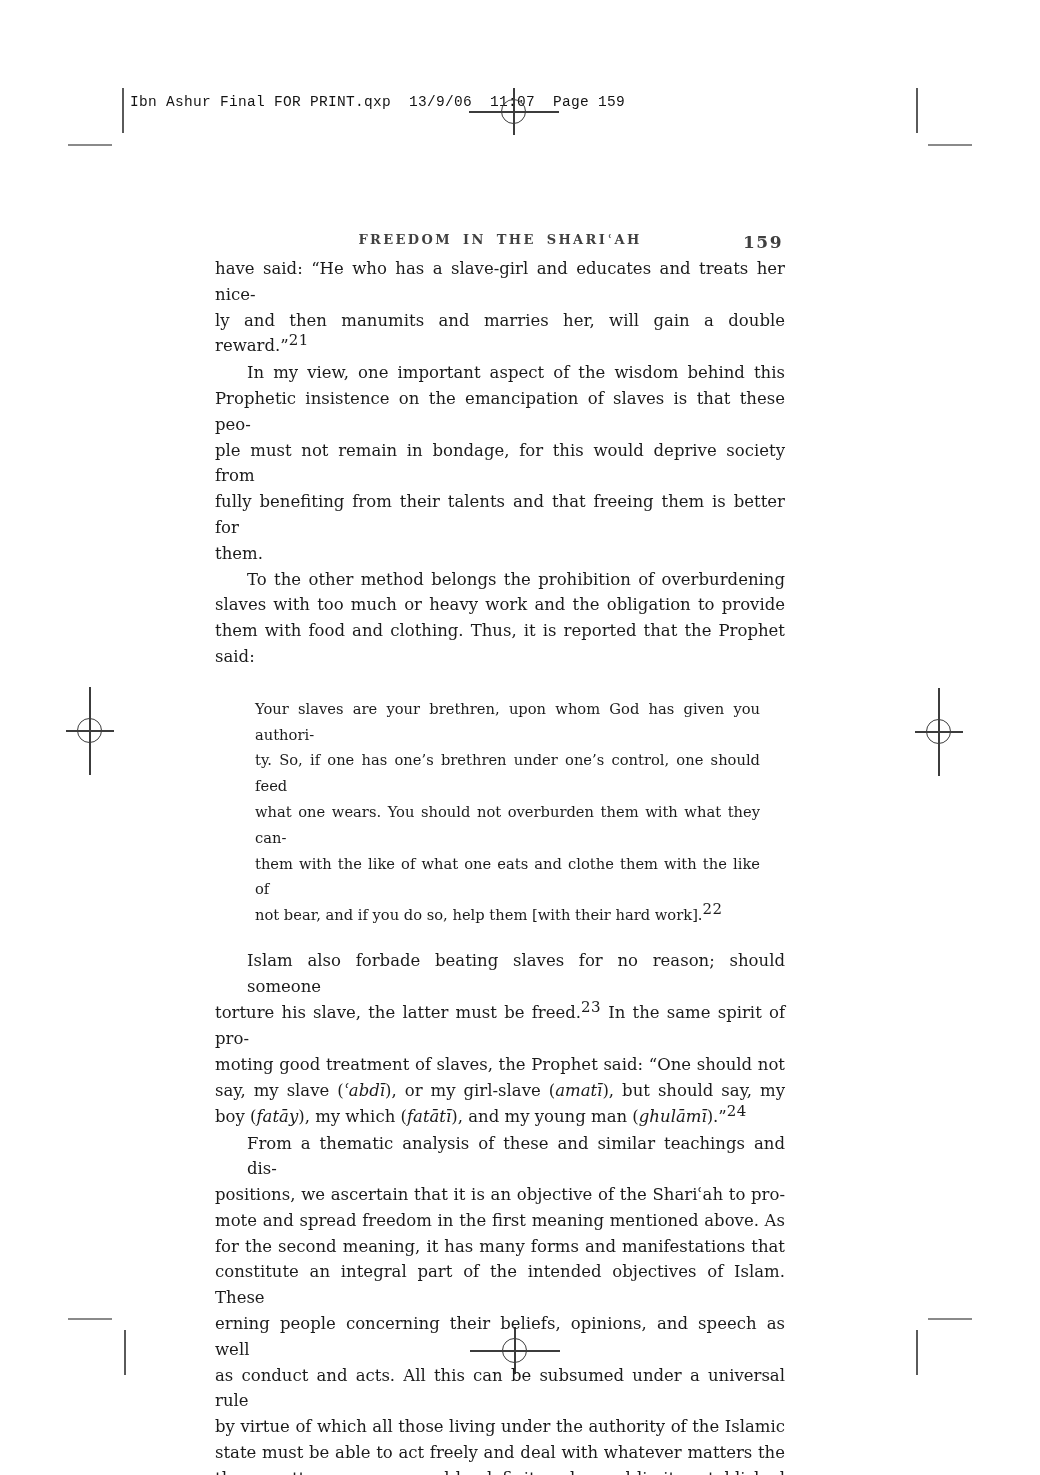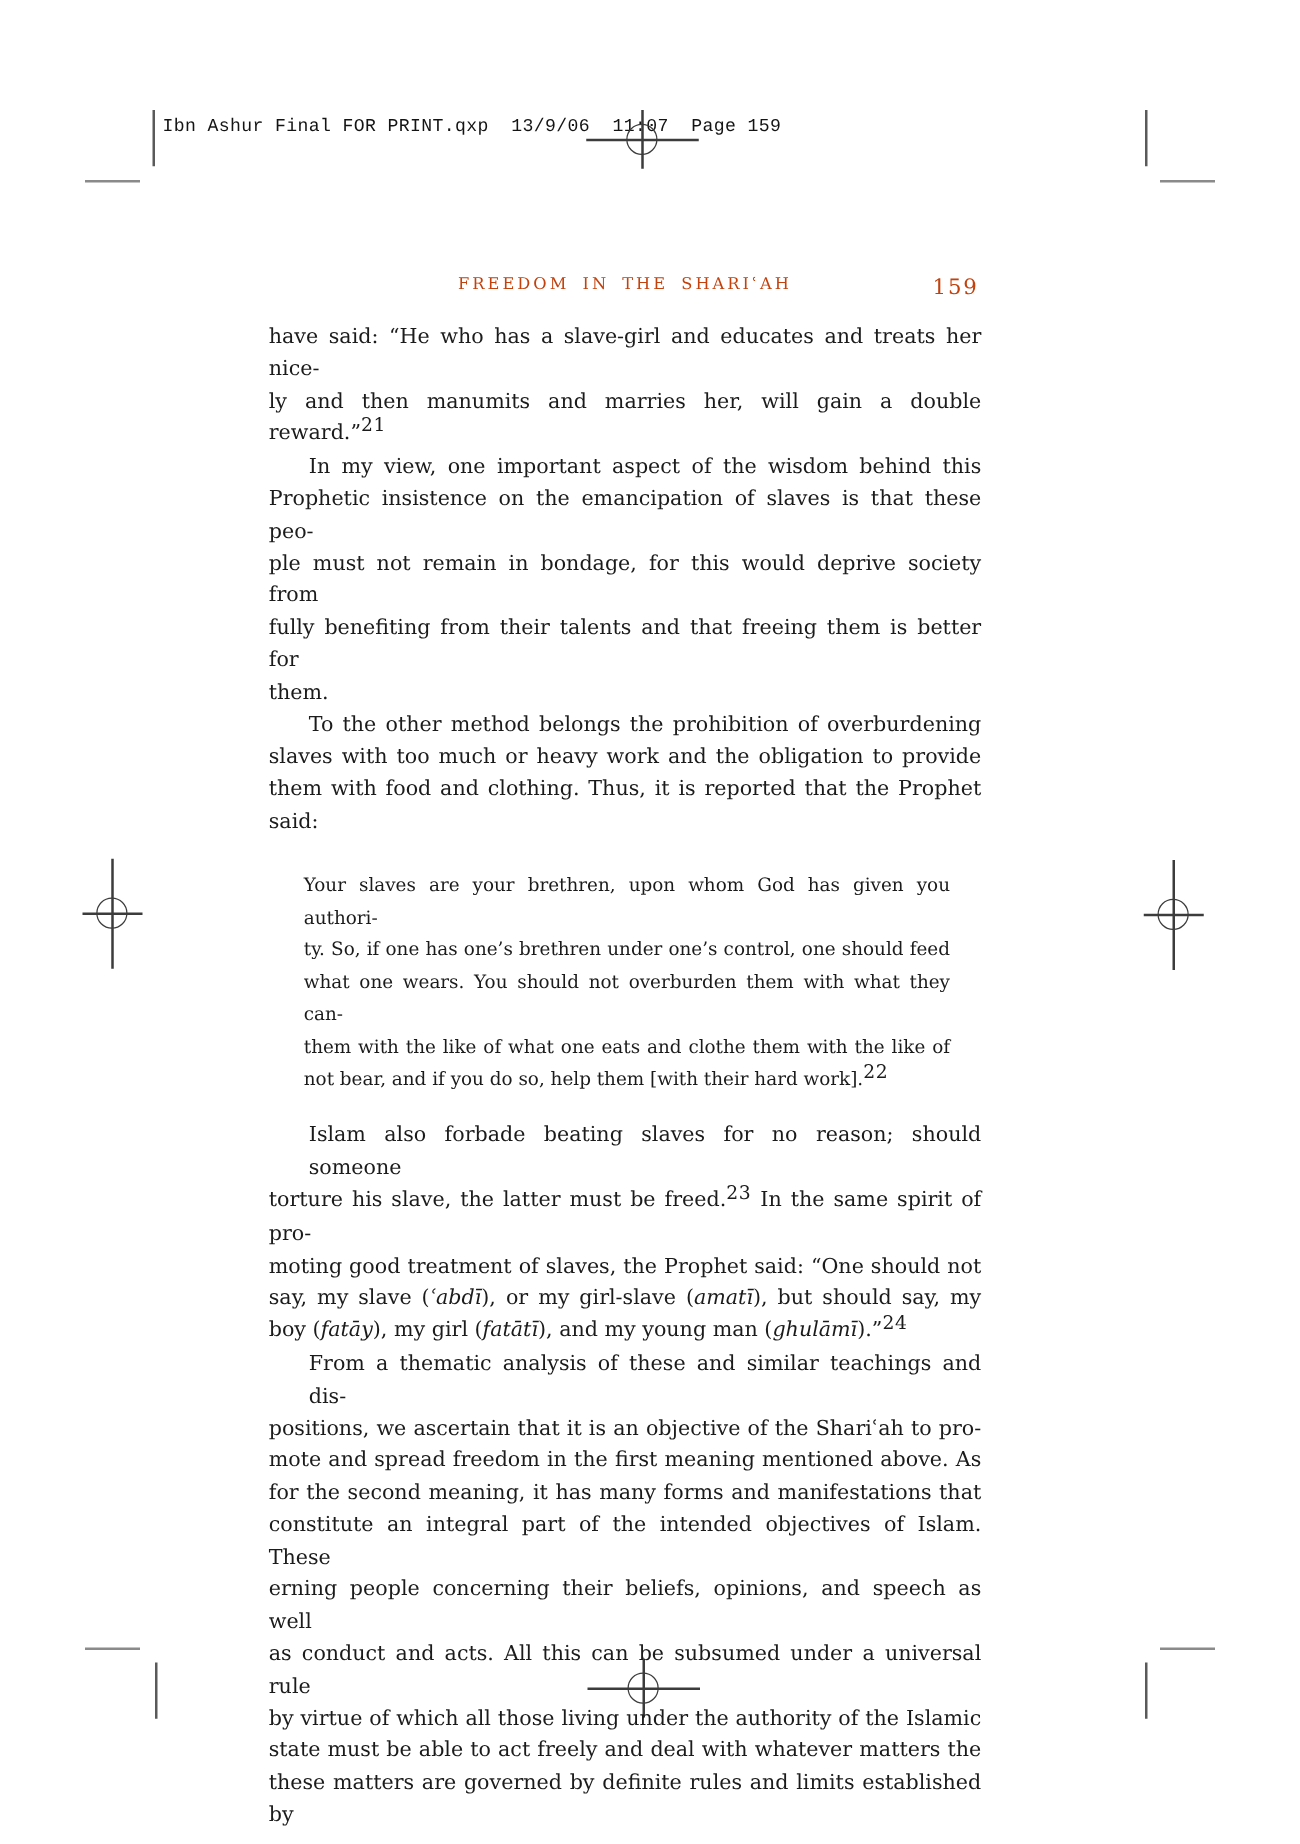--- a/index.html
+++ b/index.html
@@ -41,44 +41,45 @@
   .reg .h { position: absolute; height: 1.4px; background: #3c3c3c; }
   .reg .v { position: absolute; width: 1.4px;  background: #3c3c3c; }
   .reg-h .h { width: 90px; left: -45px; top: -0.7px; }
   .reg-h .v { height: 47px; top: -24px; left: -0.7px; }
   .reg-v .h { width: 48px; left: -24px; top: -0.7px; }
   .reg-v .v { height: 88px; top: -44px; left: -0.7px; }
 
   
   .running-head {
     position: absolute;
-    left: 215px; top: 220px; width: 570px;
+    left: 215px; top: 232px; width: 570px;
     font-size: 13px;
     letter-spacing: 2.4px;
     word-spacing: 4px;
-    color: #c2410c;
+    color: #404040;
     text-align: center;
+    font-weight: bold;
   }
   .running-head .folio {
     position: absolute; right: 2px; top: 0;
     letter-spacing: 1.5px; word-spacing: normal;
     font-size: 17px;
   }
 
   
   .text-column {
     position: absolute;
     left: 215px; top: 256px; width: 570px;
     font-size: 16.5px;
     line-height: 25.8px;
     color: #1b1b1b;
   }
   .block.quote {
     margin-top: 26px;
-    margin-left: 28px;
+    margin-left: 40px;
     margin-right: 25px;
     font-size: 14.7px;
   }
   .block.body2 { margin-top: 19px; }
   .tl { white-space: normal; }
   .tl.just { text-align: justify; text-align-last: justify; }
   .tl.ind { padding-left: 32px; }
   .tl .i { font-style: italic; }
   .tl .sup {
     font-size: 15px;
@@ -147,21 +148,21 @@
         <div class="tl just"><span>ty. So, if one has one’s brethren under one’s control, one should feed</span></div>
         <div class="tl just"><span>what one wears. You should not overburden them with what they can-</span></div>
         <div class="tl just"><span>them with the like of what one eats and clothe them with the like of</span></div>
         <div class="tl"><span>not bear, and if you do so, help them [with their hard work].</span><span class="sup">22</span></div>
       </div>
       <div class="block body2">
         <div class="tl just ind"><span>Islam also forbade beating slaves for no reason; should someone</span></div>
         <div class="tl just"><span>torture his slave, the latter must be freed.</span><span class="sup">23</span><span> In the same spirit of pro-</span></div>
         <div class="tl just"><span>moting good treatment of slaves, the Prophet said: “One should not</span></div>
         <div class="tl just"><span>say, my slave (</span><span class="i">ʿabdī</span><span>), or my girl-slave (</span><span class="i">amatī</span><span>), but should say, my</span></div>
-        <div class="tl"><span>boy (</span><span class="i">fatāy</span><span>), my girl (</span><span class="i">fatātī</span><span>), and my young man (</span><span class="i">ghulāmī</span><span>).”</span><span class="sup">24</span></div>
+        <div class="tl"><span>boy (</span><span class="i">fatāy</span><span>), my which (</span><span class="i">fatātī</span><span>), and my young man (</span><span class="i">ghulāmī</span><span>).”</span><span class="sup">24</span></div>
         <div class="tl just ind"><span>From a thematic analysis of these and similar teachings and dis-</span></div>
         <div class="tl just"><span>positions, we ascertain that it is an objective of the Shariʿah to pro-</span></div>
         <div class="tl just"><span>mote and spread freedom in the first meaning mentioned above. As</span></div>
         <div class="tl just"><span>for the second meaning, it has many forms and manifestations that</span></div>
         <div class="tl just"><span>constitute an integral part of the intended objectives of Islam. These</span></div>
         <div class="tl just"><span>erning people concerning their beliefs, opinions, and speech as well</span></div>
         <div class="tl just"><span>as conduct and acts. All this can be subsumed under a universal rule</span></div>
         <div class="tl just"><span>by virtue of which all those living under the authority of the Islamic</span></div>
         <div class="tl just"><span>state must be able to act freely and deal with whatever matters the</span></div>
         <div class="tl just"><span>these matters are governed by definite rules and limits established by</span></div>

